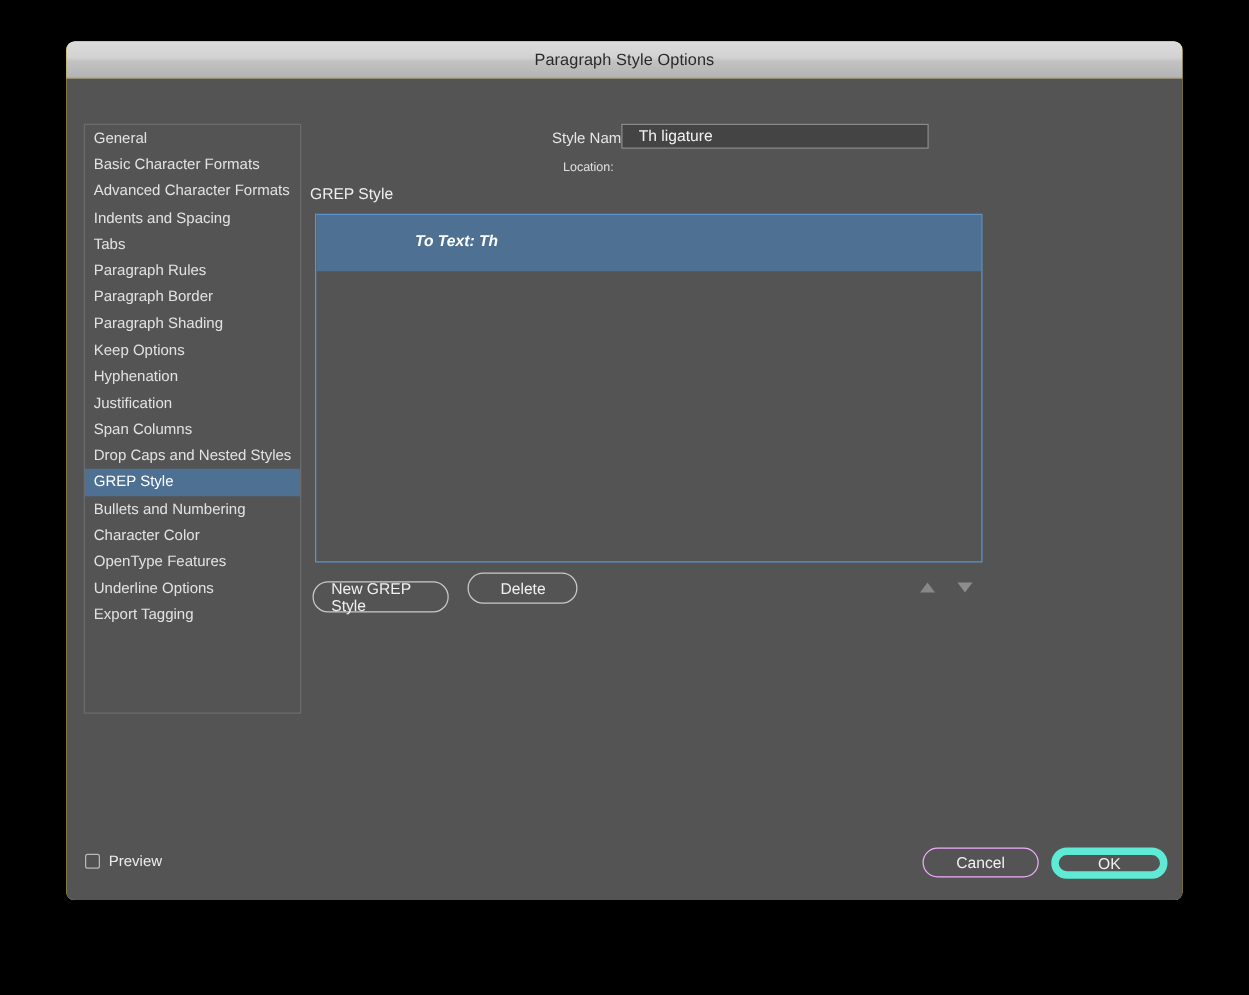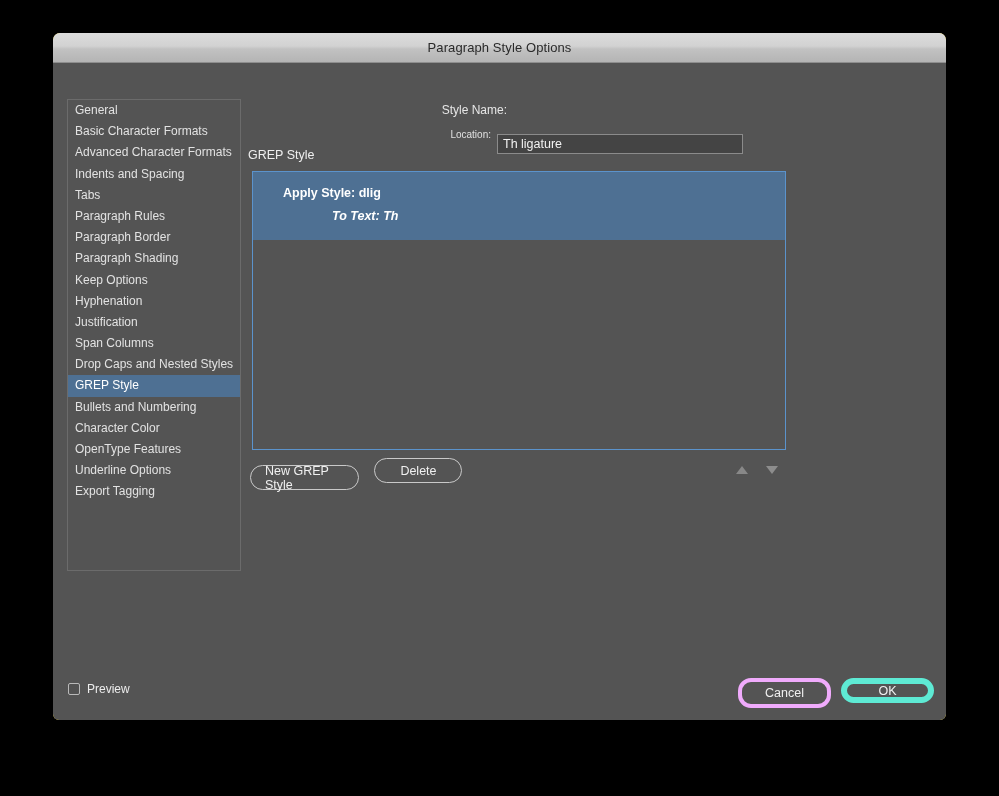--- a/index.html
+++ b/index.html
@@ -105,24 +105,23 @@
     position: absolute;
     left: 444px;
     top: 0px;
     width: 246px;
     height: 20px;
     background: #444444;
     border: 1px solid #8b8b8b;
     box-sizing: border-box;
     display: flex;
     align-items: center;
-    padding-left: 5px;
+    padding-left: 13px;
     font-size: 12.5px;
     color: #f2f2f2;
-    margin-top: 35px;
   }
   .location-label {
     position: absolute;
     left: 318px;
     top: 66px;
     width: 120px;
     text-align: right;
     font-size: 10px;
     color: #e0e0e0;
   }
@@ -232,22 +231,22 @@
 
   .footer-btns {
     position: absolute;
     right: 12px;
     top: 615px;
     display: flex;
     gap: 10px;
   }
   .pill.cancel {
     width: 93px;
-    height: 30px;
-    border: 4px solid #f0abfc;
+    height: 24px;
+    border: 1px solid #f0abfc;
   }
   .pill.ok {
     width: 93px;
     height: 25px;
     border: 6px solid #5eead4;
   }
 </style>
 </head>
 <body>
 
@@ -288,21 +287,20 @@
         <div class="stylename-field">
           <span>Th ligature</span>
         </div>
       </div>
       <span class="location-label">Location:</span>
 
       <div class="section-title">GREP Style</div>
 
       <div class="greplist" id="greplist">
           <div class="grep-entry">
-            <div class="grep-line apply">Apply Style: dlig</div>
             <div class="grep-line totext">To Text: Th</div>
           </div>
         </div>
 
       <div class="btnrow">
         <div class="pill newgrep">New GREP Style</div>
         <div class="pill delete">Delete</div>
         <div class="arrows">
           <div class="tri up"></div>
           <div class="tri down"></div>

